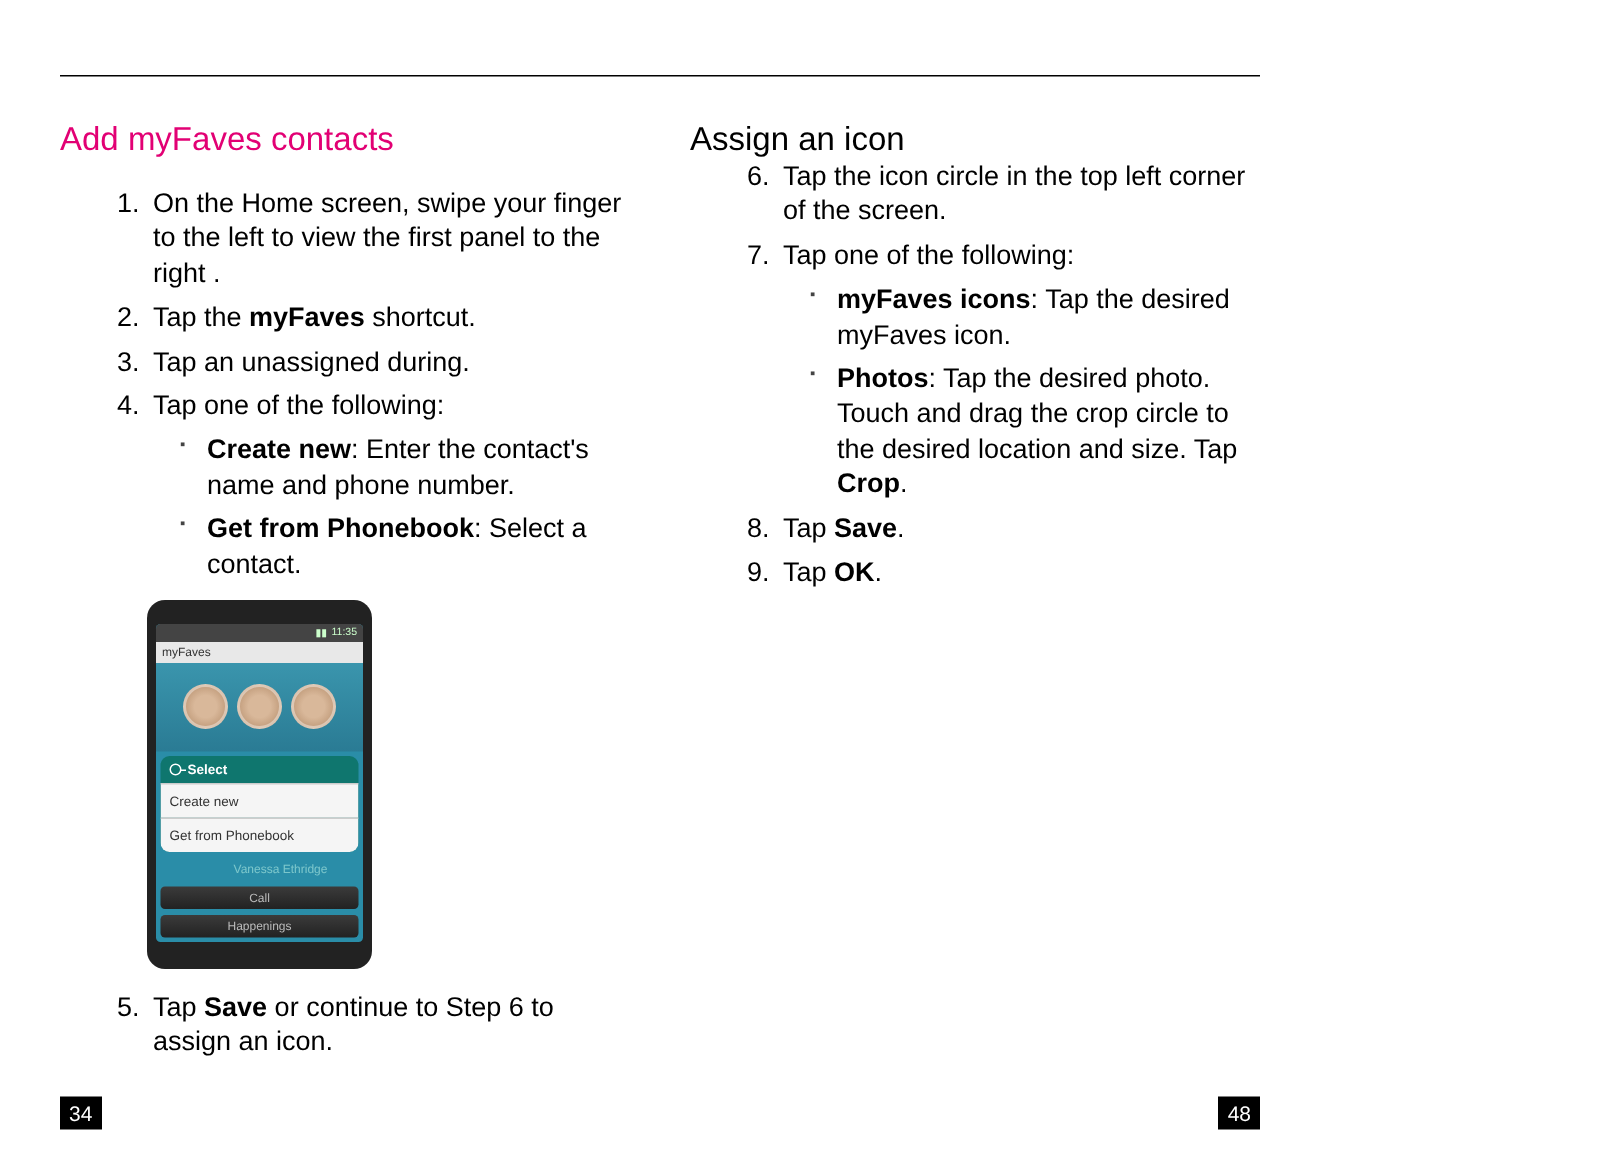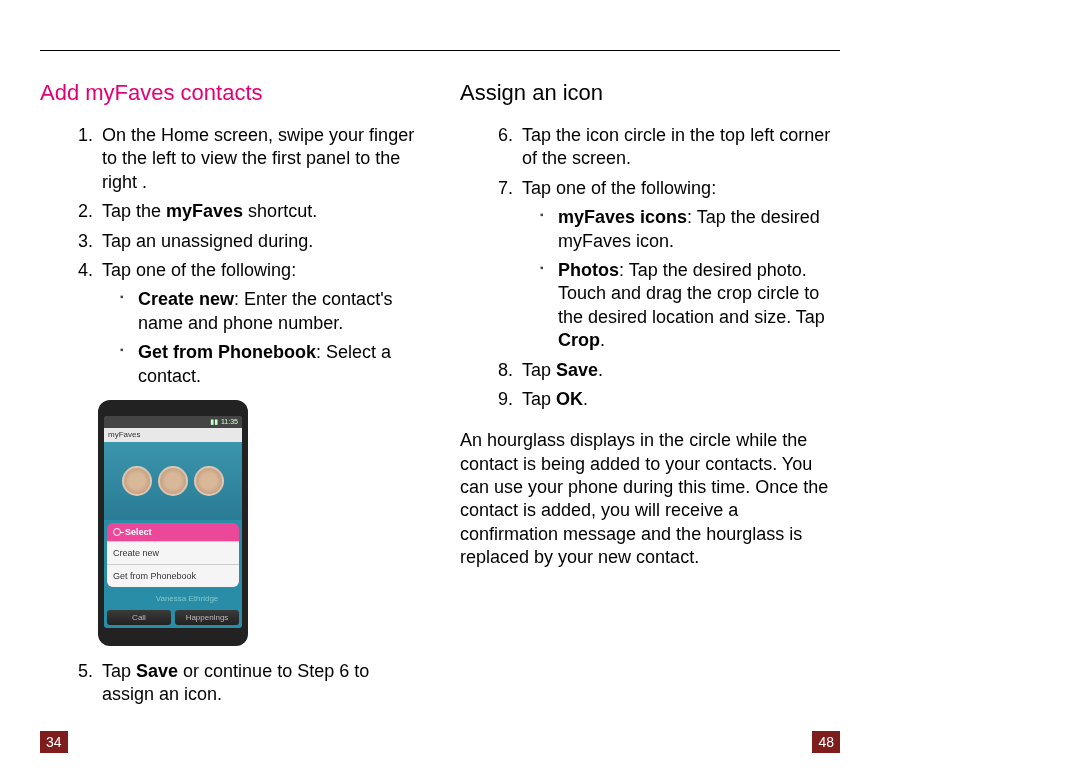--- a/index.html
+++ b/index.html
@@ -31,21 +31,20 @@
   .h-left {
     color: #e20074;
     font-size: 22px;
     font-weight: 400;
     margin-bottom: 18px;
   }
   .h-right {
     color: #000;
     font-size: 22px;
     font-weight: 400;
-    margin-bottom: 18px;
   }
   ol.main {
     list-style: decimal;
     padding-left: 58px;
     font-size: 18px;
     line-height: 1.3;
   }
   ol.main > li { margin-bottom: 6px; padding-left: 4px; }
   ul.sub {
     list-style: none;
@@ -68,21 +67,21 @@
   }
   .b { font-weight: 700; }
   .para {
     font-size: 18px;
     line-height: 1.3;
     margin-top: 18px;
   }
   .pageno {
     position: absolute;
     bottom: 22px;
-    background: #7f1d1d;
+    background: #000000;
     color: #fff;
     font-size: 14px;
     padding: 3px 6px;
   }
   .pageno.left { left: 40px; }
   .pageno.right { right: 40px; }
 
   
   .phone-wrap { padding-left: 58px; margin: 12px 0 14px 0; }
   .phone {
@@ -114,41 +113,41 @@
     flex: 1; position: relative;
     display: flex; justify-content: center; align-items: center; gap: 6px;
     background: linear-gradient(#3a95ad,#2a7b94);
   }
   .face {
     width: 30px; height: 30px; border-radius: 50%;
     background: radial-gradient(#d9b89a 40%, #b48d6b 100%);
     border: 2px solid rgba(255,255,255,0.4);
   }
   .panel {
-    background: #ec4899; border-radius: 6px;
+    background: #0f766e; border-radius: 6px;
     margin: 3px; overflow: hidden;
   }
   .panel-head {
     color: #fff; padding: 4px 6px; display: flex; align-items: center; gap: 4px;
     font-weight: 700; font-size: 9px;
   }
   .panel-head .circ {
     width: 8px; height: 8px; border: 1.5px solid #fff; border-radius: 50%;
     position: relative;
   }
   .panel-head .circ::after {
     content: ""; position: absolute; width: 4px; height: 1.5px; background: #fff;
     top: 3px; right: -4px;
   }
   .panel-row {
     background: #f5f5f5; color: #333; padding: 6px 6px; font-size: 9px;
     border-top: 1px solid #ccc;
   }
   .namebar { text-align: center; color: #cfe; padding: 4px 0; font-size: 8px; opacity: .5; margin-left: 28px; }
-  .btnbar { display: flex; gap: 4px; padding: 3px; }
+  .btnbar { display: flex; gap: 4px; padding: 3px; flex-direction: column; }
   .pbtn {
     flex: 1; background: linear-gradient(#3b3b3b,#222); color: #bbb;
     text-align: center; padding: 3px 0; border-radius: 3px; font-size: 8px;
   }
 </style>
 </head>
 <body>
 
 <div class="page">
   <div class="rule"></div>
@@ -233,20 +232,19 @@
           </ul>
         </li>
         <li>
           <span>Tap </span><span class="b">Save</span><span>.</span>
         </li>
         <li>
           <span>Tap </span><span class="b">OK</span><span>.</span>
         </li>
       </ol>
 
-      <div class="para">An hourglass displays in the circle while the contact is being added to your contacts. You can use your phone during this time. Once the contact is added, you will receive a confirmation message and the hourglass is replaced by your new contact.</div>
     </div>
 
   </div>
 
   <div class="pageno left">34</div>
   <div class="pageno right">48</div>
 </div>
 
 </body></html>

